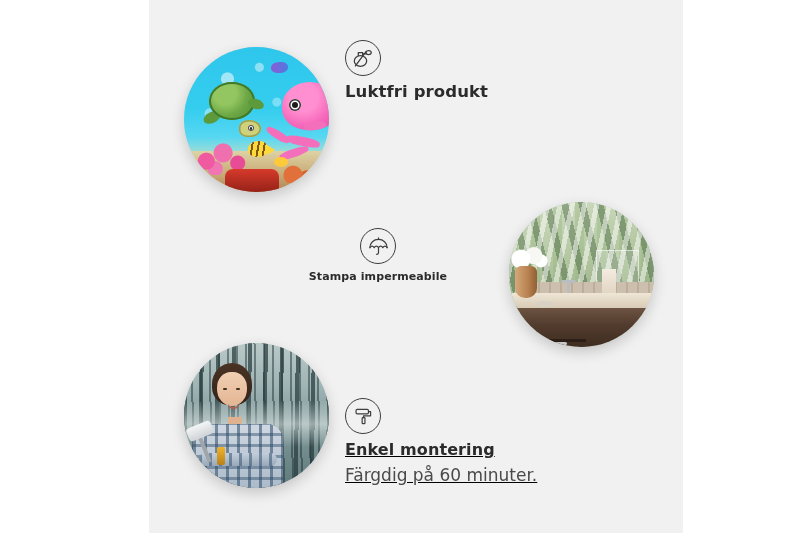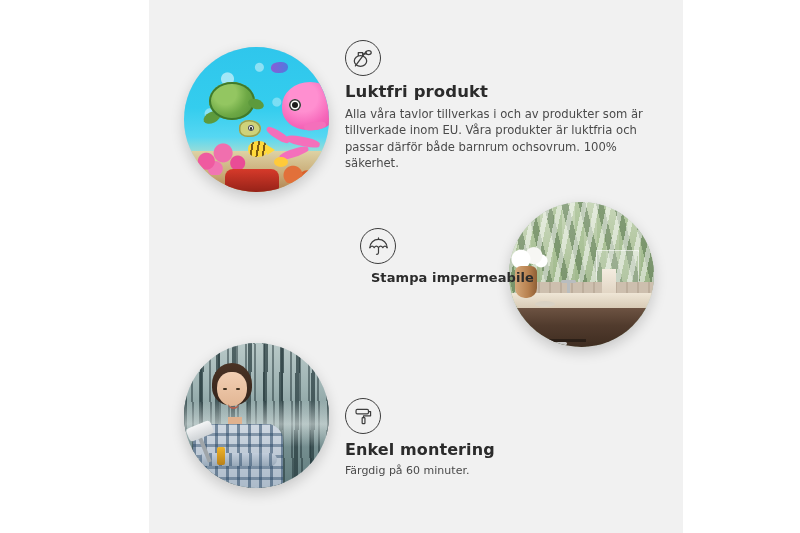--- a/index.html
+++ b/index.html
@@ -172,27 +172,27 @@
     font-size:11.6px;color:#4a4a4a;line-height:1.42;margin:0;
   }
 
   
   .f1{left:196px;top:40px;width:300px;text-align:left;}
   .f1 .ficon{margin-left:0;}
 
   
   .f2{left:73px;top:228px;width:312px;text-align:center;}
   .f2 .ficon{margin:0 auto;}
-  .f2 .ftitle{font-size:13px;text-align:right;}
+  .f2 .ftitle{font-size:11px;}
   .f2 .fdesc{font-size:11.4px;}
 
   
-  .f3{left:196px;top:398px;width:280px;text-align:left;}
+  .f3{left:196px;top:398px;width:280px;text-align:left;text-decoration:underline;}
   .f3 .ftitle{font-size:16px;}
-  .f3 .fdesc{font-size:11px;}
+  .f3 .fdesc{font-size:17px;}
 
   svg{display:block;}
 </style>
 </head>
 <body>
 
 <div class="stage">
 
   <div class="panel">
 
@@ -258,21 +258,20 @@
       <div class="ficon">
         <svg width="24" height="24" viewBox="0 0 24 24" fill="none" stroke="#3d3d3d" stroke-width="1.25" stroke-linecap="round" stroke-linejoin="round">
           <ellipse cx="9.5" cy="15" rx="6.2" ry="5.4"></ellipse>
           <path d="M7.3 9.7 L7.3 6.6 L11.7 6.6 L11.7 9.9"></path>
           <path d="M11.7 7.9 L15.2 7.9"></path>
           <ellipse cx="17.6" cy="6.6" rx="2.6" ry="2.1"></ellipse>
           <path d="M4.4 19.9 L15.2 5.3"></path>
         </svg>
       </div>
       <div class="ftitle">Luktfri produkt</div>
-      <p class="fdesc">Alla våra tavlor tillverkas i och av produkter som är tillverkade inom EU. Våra produkter är luktfria och passar därför både barnrum ochsovrum. 100% säkerhet.</p>
     </div>
 
     <div class="feature f2">
       <div class="ficon">
         <svg width="23" height="23" viewBox="0 0 24 24" fill="none" stroke="#3d3d3d" stroke-width="1.25" stroke-linecap="round" stroke-linejoin="round">
           <path d="M3 13.2 C3 8.1 7.1 4.6 12 4.6 C16.9 4.6 21 8.1 21 13.2"></path>
           <path d="M3 13.2 C4.4 11.2 6.1 11.2 7.5 13.2 C8.9 11.2 10.6 11.2 12 13.2
                    C13.4 11.2 15.1 11.2 16.5 13.2 C17.9 11.2 19.6 11.2 21 13.2"></path>
           <path d="M12 13.2 L12 18.3 C12 19.6 11 20.4 9.9 20.1"></path>
           <path d="M12 4.6 L12 3.1"></path>

